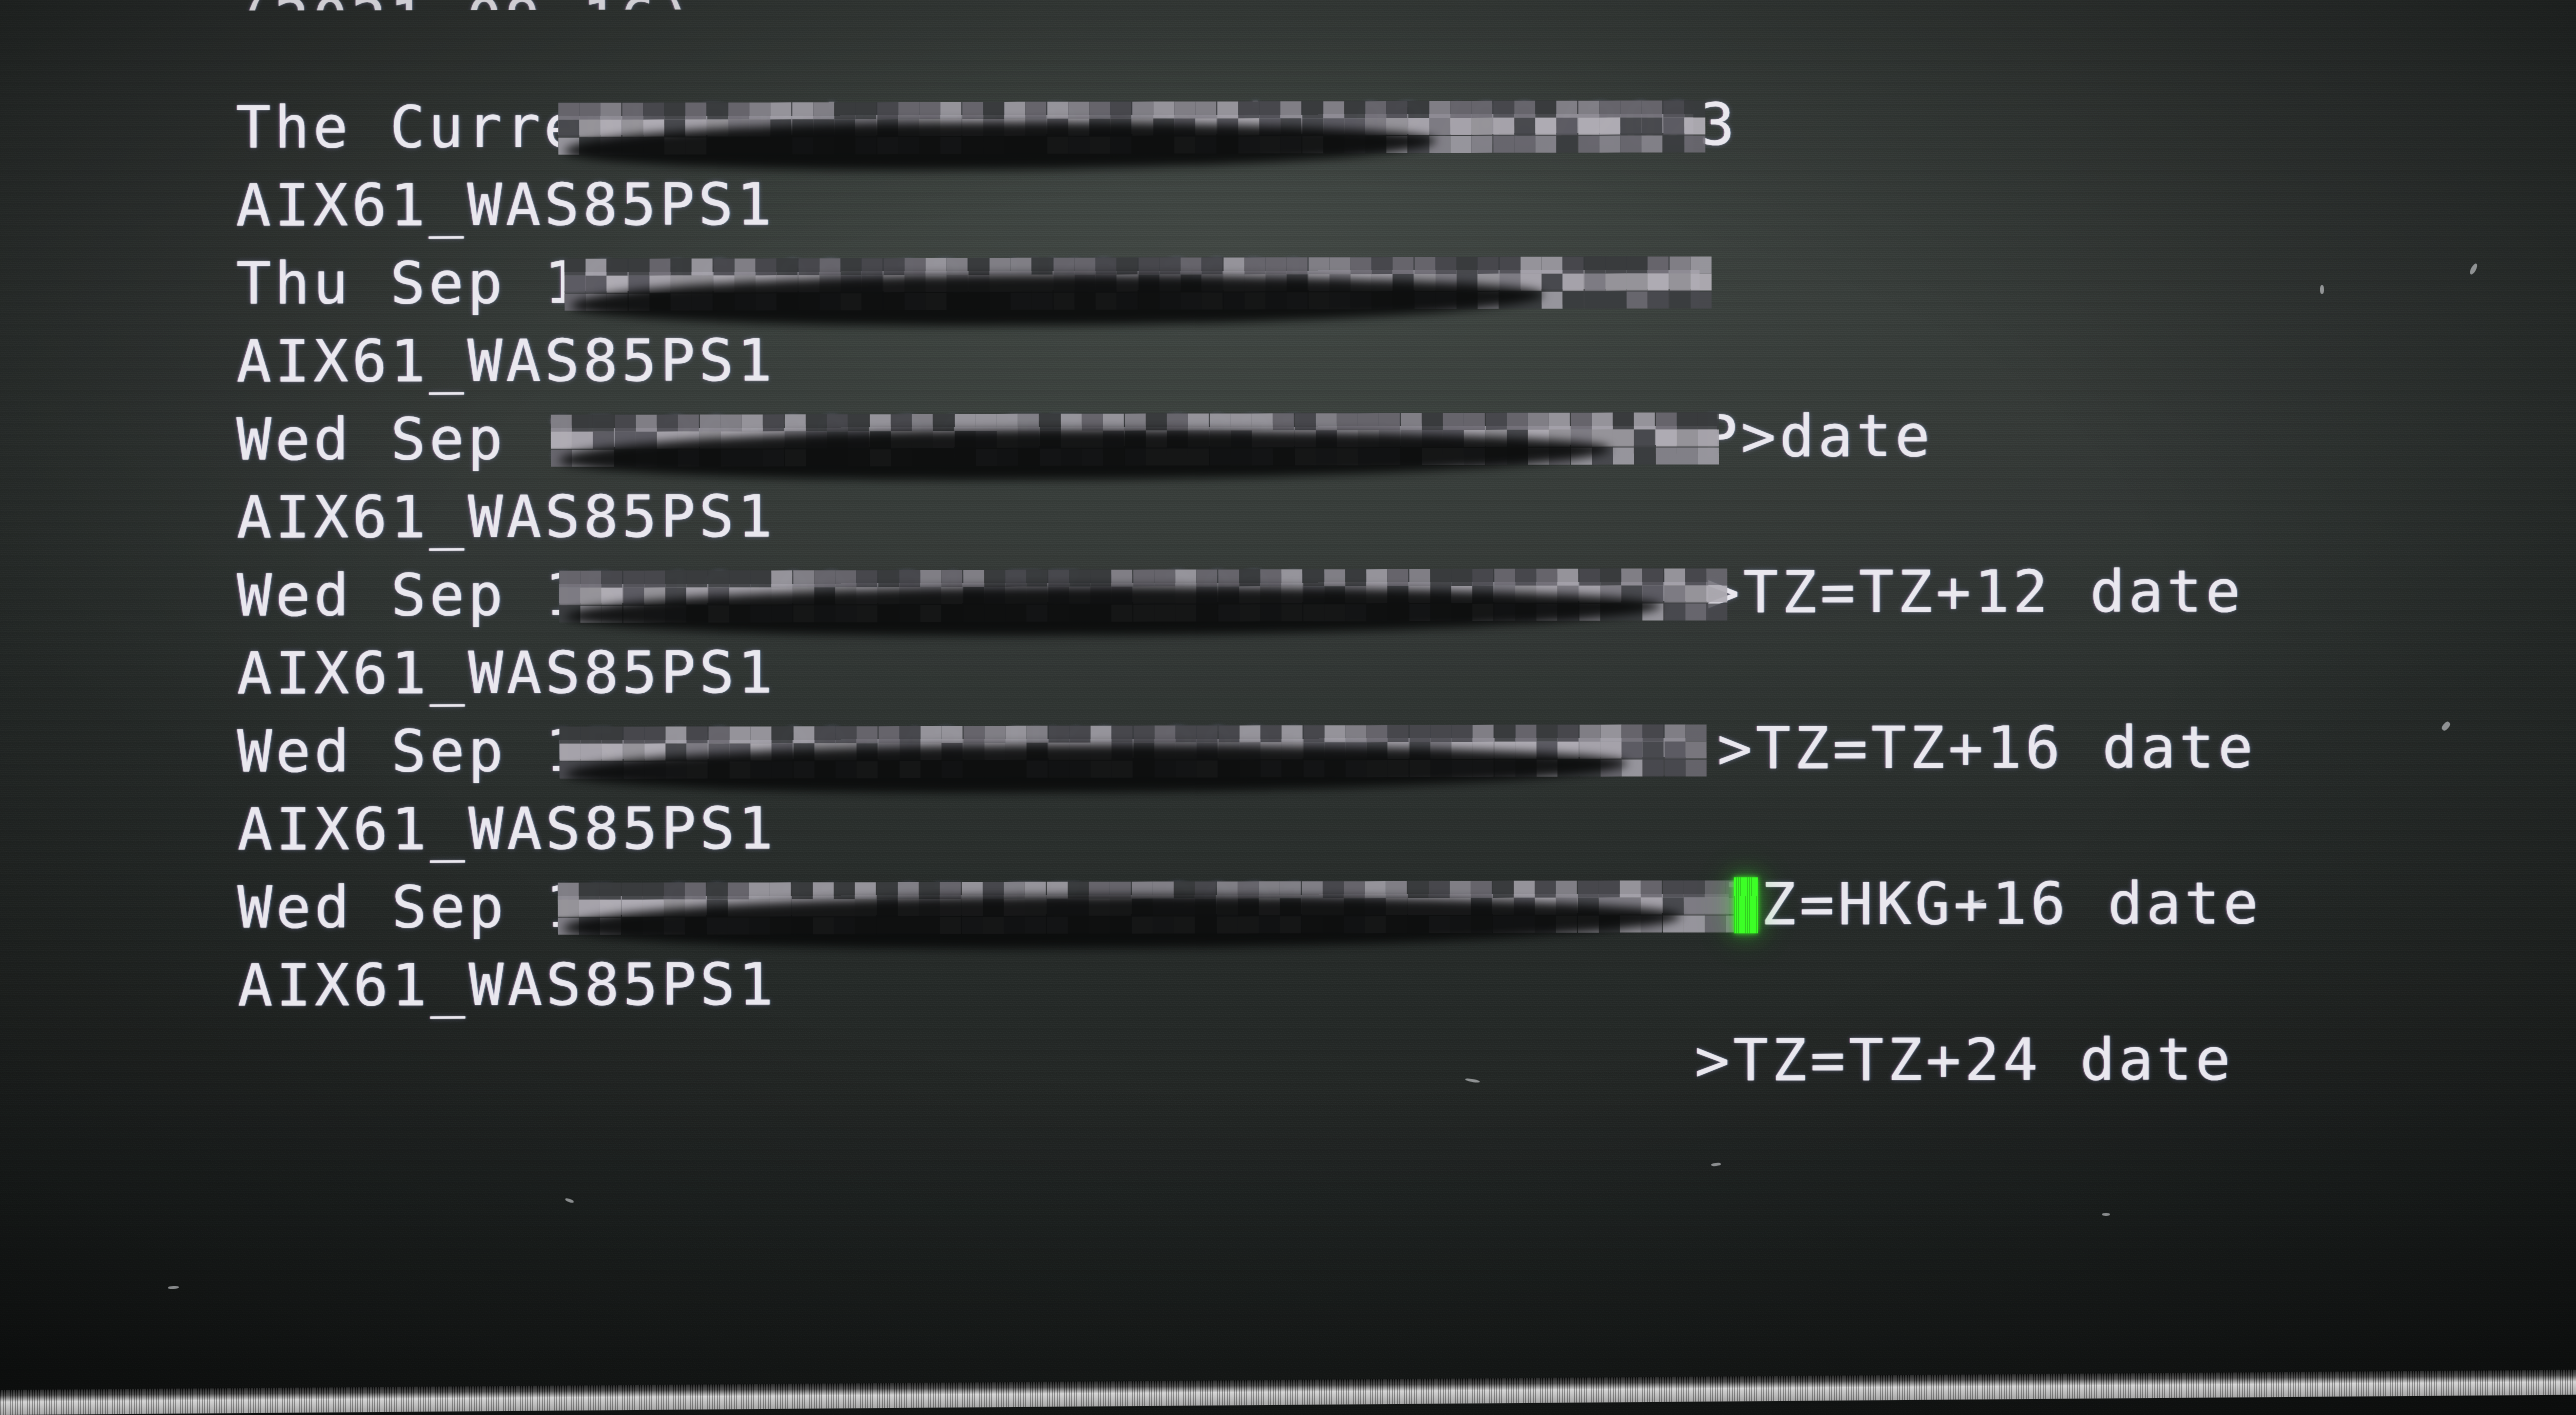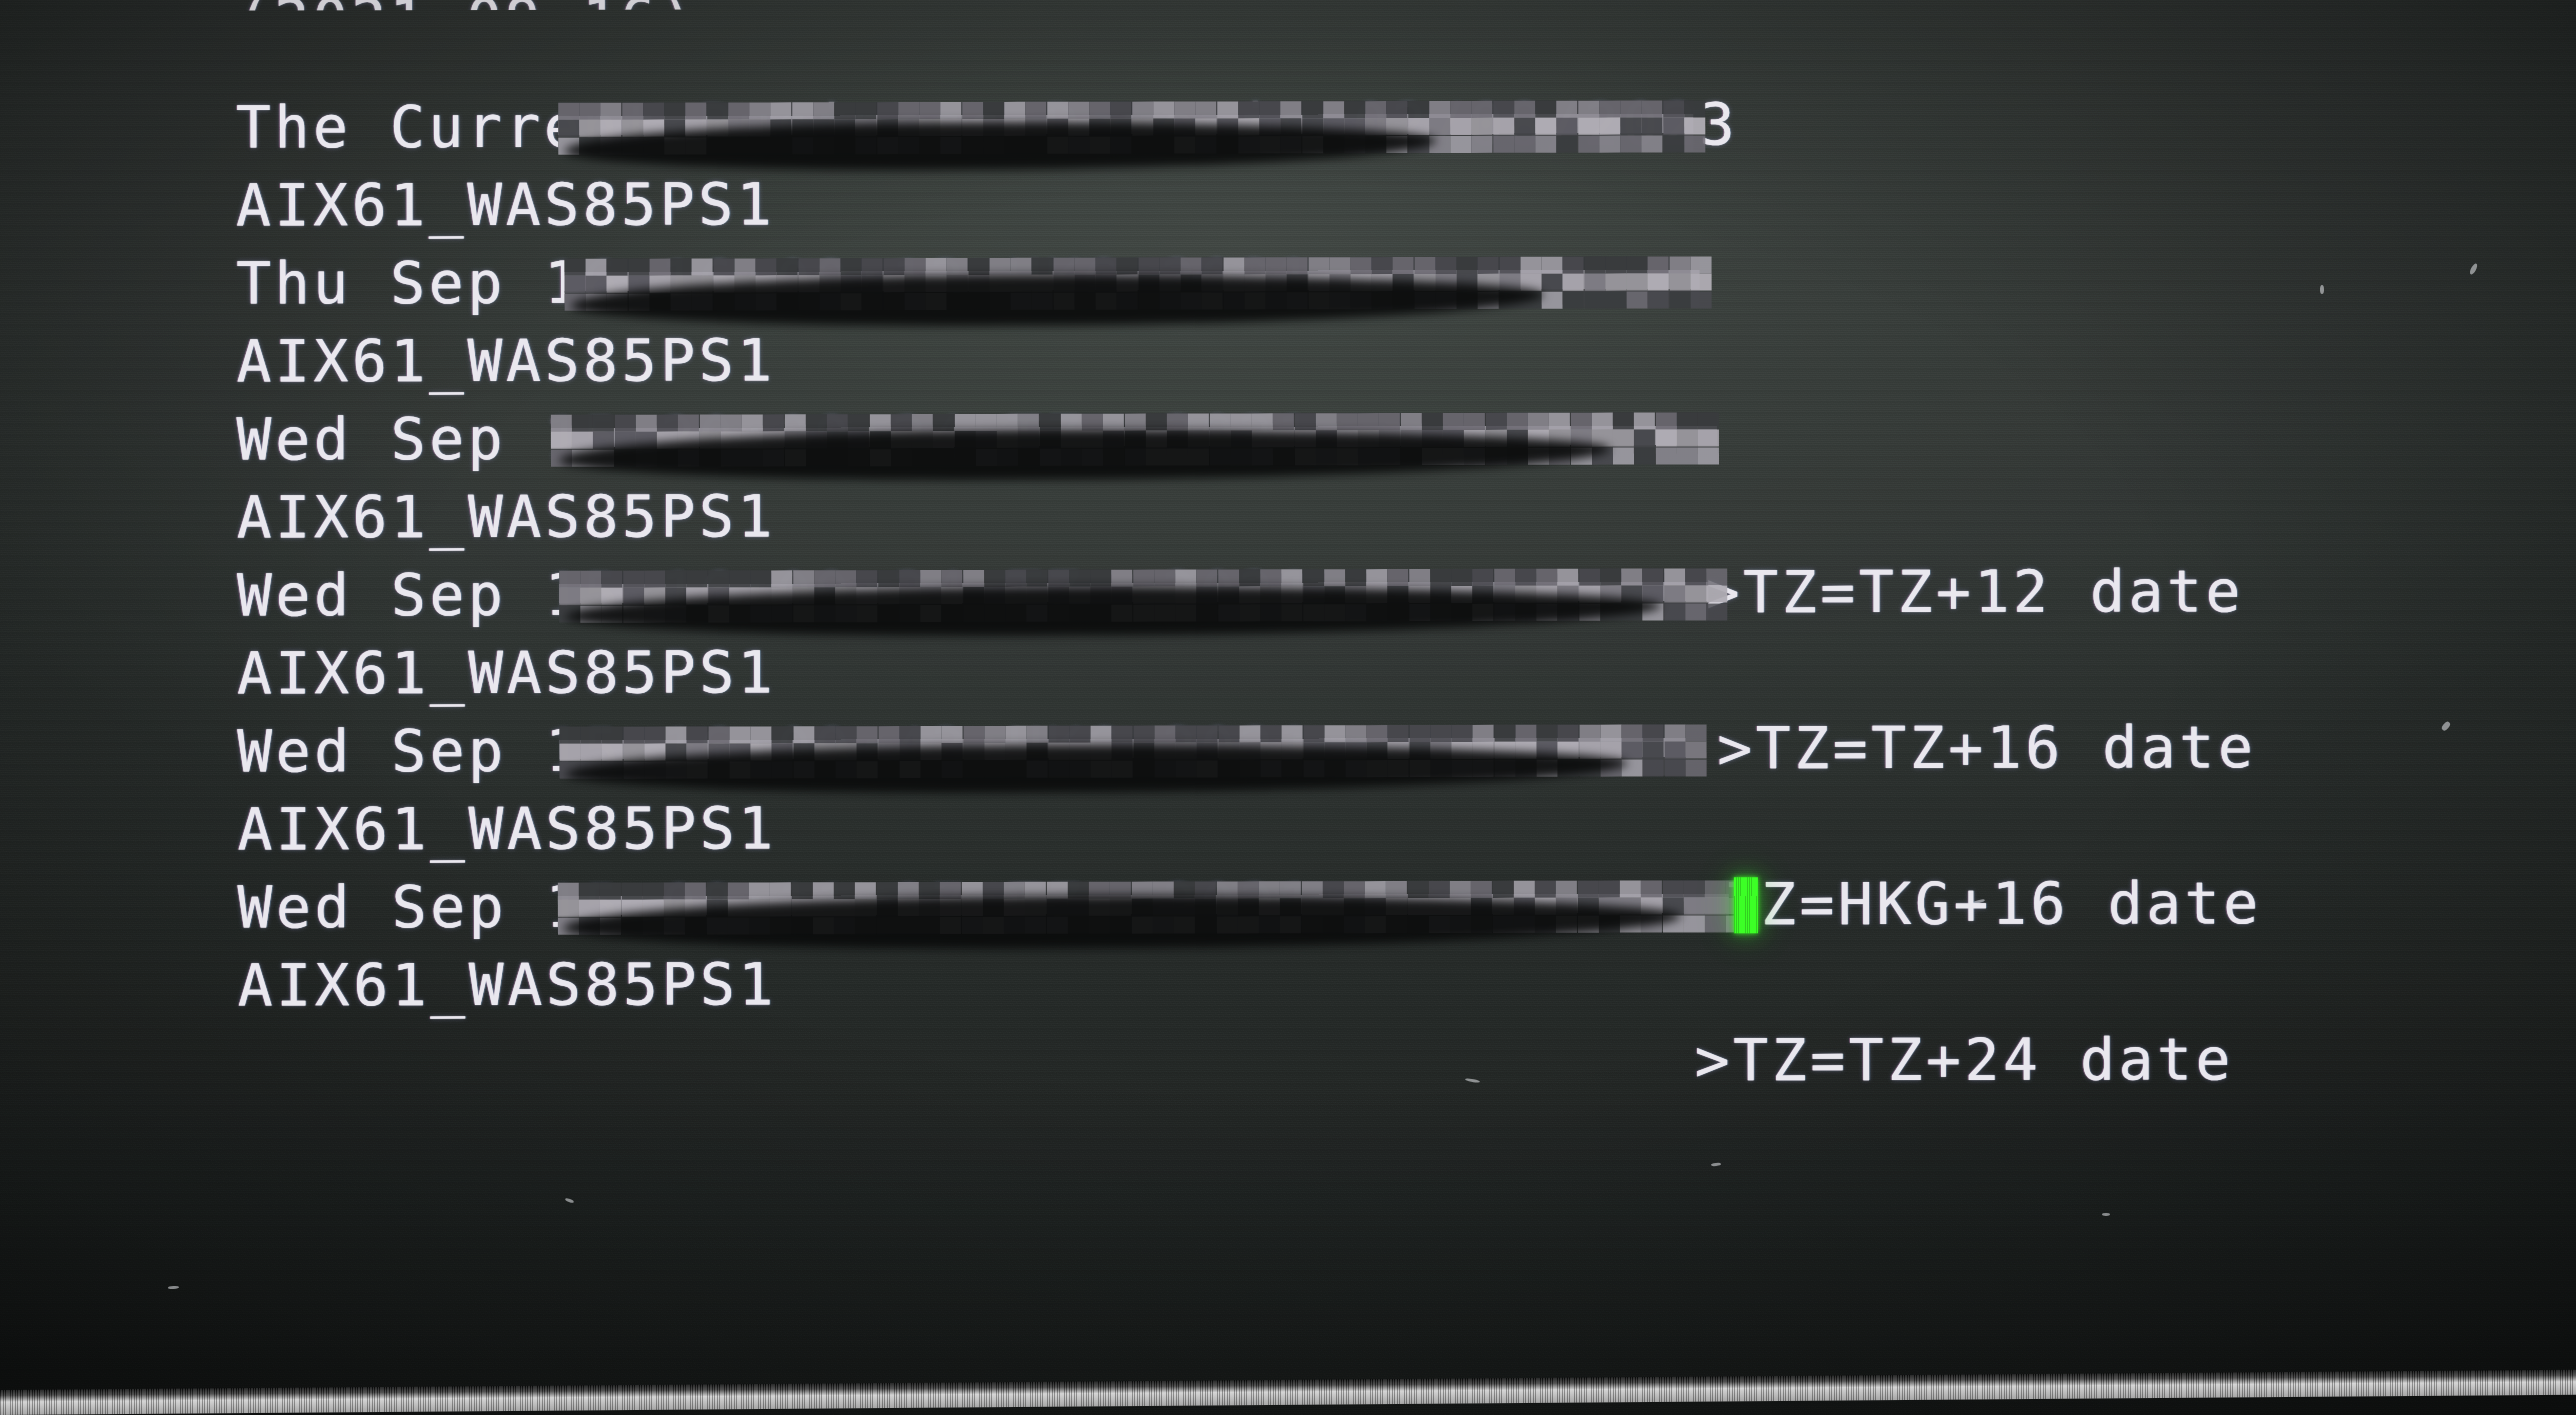--- a/index.html
+++ b/index.html
@@ -189,20 +189,21 @@
     </div>
 
     <div class="term-line">
       <span class="seg">The Current Business Date is 02/08/2023</span>
     </div>
 
     <div class="term-line">
       <span class="seg">AIX61_WAS85PS1</span>
       <span class="redaction" style="left:553px; width:1135px;"><span class="cell" style="left: 0px; top: 0px; height: 17.3px; background: rgb(110, 108, 116); opacity: 0.85;"></span><span class="cell" style="left: 0px; top: 17.3px; height: 17.3px; background: rgb(68, 70, 74); opacity: 0.95;"></span><span class="cell" style="left: 0px; top: 35px; height: 17.3px; background: rgb(166, 163, 171); opacity: 0.85;"></span><span class="cell" style="left: 21px; top: 0px; height: 17.3px; background: rgb(110, 108, 116); opacity: 0.85;"></span><span class="cell" style="left: 21px; top: 17.3px; height: 17.3px; background: rgb(150, 147, 153); opacity: 0.95;"></span><span class="cell" style="left: 21px; top: 35px; height: 17.3px; background: rgb(58, 60, 62); opacity: 0.85;"></span><span class="cell" style="left: 42px; top: 0px; height: 17.3px; background: rgb(141, 139, 147); opacity: 0.85;"></span><span class="cell" style="left: 42px; top: 17.3px; height: 17.3px; background: rgb(176, 173, 180); opacity: 0.95;"></span><span class="cell" style="left: 42px; top: 35px; height: 17.3px; background: rgb(74, 74, 80); opacity: 0.85;"></span><span class="cell" style="left: 64px; top: 0px; height: 17.3px; background: rgb(110, 108, 116); opacity: 0.85;"></span><span class="cell" style="left: 64px; top: 17.3px; height: 17.3px; background: rgb(150, 147, 153); opacity: 0.95;"></span><span class="cell" style="left: 64px; top: 35px; height: 17.3px; background: rgb(74, 74, 80); opacity: 0.85;"></span><span class="cell" style="left: 85px; top: 0px; height: 17.3px; background: rgb(74, 74, 80); opacity: 0.85;"></span><span class="cell" style="left: 85px; top: 17.3px; height: 17.3px; background: rgb(176, 173, 180); opacity: 0.95;"></span><span class="cell" style="left: 85px; top: 35px; height: 17.3px; background: rgb(74, 74, 80); opacity: 0.85;"></span><span class="cell" style="left: 106px; top: 0px; height: 17.3px; background: rgb(58, 60, 62); opacity: 0.85;"></span><span class="cell" style="left: 106px; top: 17.3px; height: 17.3px; background: rgb(68, 70, 74); opacity: 0.95;"></span><span class="cell" style="left: 106px; top: 35px; height: 17.3px; background: rgb(166, 163, 171); opacity: 0.85;"></span><span class="cell" style="left: 127px; top: 0px; height: 17.3px; background: rgb(110, 108, 116); opacity: 0.85;"></span><span class="cell" style="left: 127px; top: 17.3px; height: 17.3px; background: rgb(166, 163, 171); opacity: 0.95;"></span><span class="cell" style="left: 127px; top: 35px; height: 17.3px; background: rgb(166, 163, 171); opacity: 0.85;"></span><span class="cell" style="left: 149px; top: 0px; height: 17.3px; background: rgb(58, 60, 62); opacity: 0.85;"></span><span class="cell" style="left: 149px; top: 17.3px; height: 17.3px; background: rgb(150, 147, 153); opacity: 0.95;"></span><span class="cell" style="left: 149px; top: 35px; height: 17.3px; background: rgb(58, 60, 62); opacity: 0.85;"></span><span class="cell" style="left: 170px; top: 0px; height: 17.3px; background: rgb(110, 108, 116); opacity: 0.85;"></span><span class="cell" style="left: 170px; top: 17.3px; height: 17.3px; background: rgb(124, 122, 130); opacity: 0.95;"></span><span class="cell" style="left: 170px; top: 35px; height: 17.3px; background: rgb(58, 60, 62); opacity: 0.85;"></span><span class="cell" style="left: 191px; top: 0px; height: 17.3px; background: rgb(141, 139, 147); opacity: 0.85;"></span><span class="cell" style="left: 191px; top: 17.3px; height: 17.3px; background: rgb(124, 122, 130); opacity: 0.95;"></span><span class="cell" style="left: 191px; top: 35px; height: 17.3px; background: rgb(58, 60, 62); opacity: 0.85;"></span><span class="cell" style="left: 212px; top: 0px; height: 17.3px; background: rgb(166, 163, 171); opacity: 0.85;"></span><span class="cell" style="left: 212px; top: 17.3px; height: 17.3px; background: rgb(68, 70, 74); opacity: 0.95;"></span><span class="cell" style="left: 212px; top: 35px; height: 17.3px; background: rgb(58, 60, 62); opacity: 0.85;"></span><span class="cell" style="left: 234px; top: 0px; height: 17.3px; background: rgb(166, 163, 171); opacity: 0.85;"></span><span class="cell" style="left: 234px; top: 17.3px; height: 17.3px; background: rgb(68, 70, 74); opacity: 0.95;"></span><span class="cell" style="left: 234px; top: 35px; height: 17.3px; background: rgb(110, 108, 116); opacity: 0.85;"></span><span class="cell" style="left: 255px; top: 0px; height: 17.3px; background: rgb(141, 139, 147); opacity: 0.85;"></span><span class="cell" style="left: 255px; top: 17.3px; height: 17.3px; background: rgb(68, 70, 74); opacity: 0.95;"></span><span class="cell" style="left: 255px; top: 35px; height: 17.3px; background: rgb(74, 74, 80); opacity: 0.85;"></span><span class="cell" style="left: 276px; top: 0px; height: 17.3px; background: rgb(58, 60, 62); opacity: 0.85;"></span><span class="cell" style="left: 276px; top: 17.3px; height: 17.3px; background: rgb(68, 70, 74); opacity: 0.95;"></span><span class="cell" style="left: 276px; top: 35px; height: 17.3px; background: rgb(58, 60, 62); opacity: 0.85;"></span><span class="cell" style="left: 297px; top: 0px; height: 17.3px; background: rgb(58, 60, 62); opacity: 0.85;"></span><span class="cell" style="left: 297px; top: 17.3px; height: 17.3px; background: rgb(124, 122, 130); opacity: 0.95;"></span><span class="cell" style="left: 297px; top: 35px; height: 17.3px; background: rgb(110, 108, 116); opacity: 0.85;"></span><span class="cell" style="left: 319px; top: 0px; height: 17.3px; background: rgb(74, 74, 80); opacity: 0.85;"></span><span class="cell" style="left: 319px; top: 17.3px; height: 17.3px; background: rgb(68, 70, 74); opacity: 0.95;"></span><span class="cell" style="left: 319px; top: 35px; height: 17.3px; background: rgb(141, 139, 147); opacity: 0.85;"></span><span class="cell" style="left: 340px; top: 0px; height: 17.3px; background: rgb(110, 108, 116); opacity: 0.85;"></span><span class="cell" style="left: 340px; top: 17.3px; height: 17.3px; background: rgb(124, 122, 130); opacity: 0.95;"></span><span class="cell" style="left: 340px; top: 35px; height: 17.3px; background: rgb(110, 108, 116); opacity: 0.85;"></span><span class="cell" style="left: 361px; top: 0px; height: 17.3px; background: rgb(110, 108, 116); opacity: 0.85;"></span><span class="cell" style="left: 361px; top: 17.3px; height: 17.3px; background: rgb(150, 147, 153); opacity: 0.95;"></span><span class="cell" style="left: 361px; top: 35px; height: 17.3px; background: rgb(74, 74, 80); opacity: 0.85;"></span><span class="cell" style="left: 382px; top: 0px; height: 17.3px; background: rgb(166, 163, 171); opacity: 0.85;"></span><span class="cell" style="left: 382px; top: 17.3px; height: 17.3px; background: rgb(176, 173, 180); opacity: 0.95;"></span><span class="cell" style="left: 382px; top: 35px; height: 17.3px; background: rgb(141, 139, 147); opacity: 0.85;"></span><span class="cell" style="left: 404px; top: 0px; height: 17.3px; background: rgb(110, 108, 116); opacity: 0.85;"></span><span class="cell" style="left: 404px; top: 17.3px; height: 17.3px; background: rgb(176, 173, 180); opacity: 0.95;"></span><span class="cell" style="left: 404px; top: 35px; height: 17.3px; background: rgb(74, 74, 80); opacity: 0.85;"></span><span class="cell" style="left: 425px; top: 0px; height: 17.3px; background: rgb(58, 60, 62); opacity: 0.85;"></span><span class="cell" style="left: 425px; top: 17.3px; height: 17.3px; background: rgb(124, 122, 130); opacity: 0.95;"></span><span class="cell" style="left: 425px; top: 35px; height: 17.3px; background: rgb(74, 74, 80); opacity: 0.85;"></span><span class="cell" style="left: 446px; top: 0px; height: 17.3px; background: rgb(166, 163, 171); opacity: 0.85;"></span><span class="cell" style="left: 446px; top: 17.3px; height: 17.3px; background: rgb(176, 173, 180); opacity: 0.95;"></span><span class="cell" style="left: 446px; top: 35px; height: 17.3px; background: rgb(58, 60, 62); opacity: 0.85;"></span><span class="cell" style="left: 467px; top: 0px; height: 17.3px; background: rgb(110, 108, 116); opacity: 0.85;"></span><span class="cell" style="left: 467px; top: 17.3px; height: 17.3px; background: rgb(124, 122, 130); opacity: 0.95;"></span><span class="cell" style="left: 467px; top: 35px; height: 17.3px; background: rgb(58, 60, 62); opacity: 0.85;"></span><span class="cell" style="left: 489px; top: 0px; height: 17.3px; background: rgb(166, 163, 171); opacity: 0.85;"></span><span class="cell" style="left: 489px; top: 17.3px; height: 17.3px; background: rgb(90, 88, 96); opacity: 0.95;"></span><span class="cell" style="left: 489px; top: 35px; height: 17.3px; background: rgb(166, 163, 171); opacity: 0.85;"></span><span class="cell" style="left: 510px; top: 0px; height: 17.3px; background: rgb(141, 139, 147); opacity: 0.85;"></span><span class="cell" style="left: 510px; top: 17.3px; height: 17.3px; background: rgb(176, 173, 180); opacity: 0.95;"></span><span class="cell" style="left: 510px; top: 35px; height: 17.3px; background: rgb(141, 139, 147); opacity: 0.85;"></span><span class="cell" style="left: 531px; top: 0px; height: 17.3px; background: rgb(110, 108, 116); opacity: 0.85;"></span><span class="cell" style="left: 531px; top: 17.3px; height: 17.3px; background: rgb(68, 70, 74); opacity: 0.95;"></span><span class="cell" style="left: 531px; top: 35px; height: 17.3px; background: rgb(166, 163, 171); opacity: 0.85;"></span><span class="cell" style="left: 552px; top: 0px; height: 17.3px; background: rgb(74, 74, 80); opacity: 0.85;"></span><span class="cell" style="left: 552px; top: 17.3px; height: 17.3px; background: rgb(68, 70, 74); opacity: 0.95;"></span><span class="cell" style="left: 552px; top: 35px; height: 17.3px; background: rgb(110, 108, 116); opacity: 0.85;"></span><span class="cell" style="left: 574px; top: 0px; height: 17.3px; background: rgb(141, 139, 147); opacity: 0.85;"></span><span class="cell" style="left: 574px; top: 17.3px; height: 17.3px; background: rgb(150, 147, 153); opacity: 0.95;"></span><span class="cell" style="left: 574px; top: 35px; height: 17.3px; background: rgb(58, 60, 62); opacity: 0.85;"></span><span class="cell" style="left: 595px; top: 0px; height: 17.3px; background: rgb(166, 163, 171); opacity: 0.85;"></span><span class="cell" style="left: 595px; top: 17.3px; height: 17.3px; background: rgb(68, 70, 74); opacity: 0.95;"></span><span class="cell" style="left: 595px; top: 35px; height: 17.3px; background: rgb(58, 60, 62); opacity: 0.85;"></span><span class="cell" style="left: 616px; top: 0px; height: 17.3px; background: rgb(141, 139, 147); opacity: 0.85;"></span><span class="cell" style="left: 616px; top: 17.3px; height: 17.3px; background: rgb(90, 88, 96); opacity: 0.95;"></span><span class="cell" style="left: 616px; top: 35px; height: 17.3px; background: rgb(166, 163, 171); opacity: 0.85;"></span><span class="cell" style="left: 637px; top: 0px; height: 17.3px; background: rgb(141, 139, 147); opacity: 0.85;"></span><span class="cell" style="left: 637px; top: 17.3px; height: 17.3px; background: rgb(176, 173, 180); opacity: 0.95;"></span><span class="cell" style="left: 637px; top: 35px; height: 17.3px; background: rgb(110, 108, 116); opacity: 0.85;"></span><span class="cell" style="left: 659px; top: 0px; height: 17.3px; background: rgb(166, 163, 171); opacity: 0.85;"></span><span class="cell" style="left: 659px; top: 17.3px; height: 17.3px; background: rgb(90, 88, 96); opacity: 0.95;"></span><span class="cell" style="left: 659px; top: 35px; height: 17.3px; background: rgb(58, 60, 62); opacity: 0.85;"></span><span class="cell" style="left: 680px; top: 0px; height: 17.3px; background: rgb(74, 74, 80); opacity: 0.85;"></span><span class="cell" style="left: 680px; top: 17.3px; height: 17.3px; background: rgb(176, 173, 180); opacity: 0.95;"></span><span class="cell" style="left: 680px; top: 35px; height: 17.3px; background: rgb(141, 139, 147); opacity: 0.85;"></span><span class="cell" style="left: 701px; top: 0px; height: 17.3px; background: rgb(74, 74, 80); opacity: 0.85;"></span><span class="cell" style="left: 701px; top: 17.3px; height: 17.3px; background: rgb(90, 88, 96); opacity: 0.95;"></span><span class="cell" style="left: 701px; top: 35px; height: 17.3px; background: rgb(166, 163, 171); opacity: 0.85;"></span><span class="cell" style="left: 722px; top: 0px; height: 17.3px; background: rgb(141, 139, 147); opacity: 0.85;"></span><span class="cell" style="left: 722px; top: 17.3px; height: 17.3px; background: rgb(68, 70, 74); opacity: 0.95;"></span><span class="cell" style="left: 722px; top: 35px; height: 17.3px; background: rgb(141, 139, 147); opacity: 0.85;"></span><span class="cell" style="left: 744px; top: 0px; height: 17.3px; background: rgb(58, 60, 62); opacity: 0.85;"></span><span class="cell" style="left: 744px; top: 17.3px; height: 17.3px; background: rgb(68, 70, 74); opacity: 0.95;"></span><span class="cell" style="left: 744px; top: 35px; height: 17.3px; background: rgb(166, 163, 171); opacity: 0.85;"></span><span class="cell" style="left: 765px; top: 0px; height: 17.3px; background: rgb(141, 139, 147); opacity: 0.85;"></span><span class="cell" style="left: 765px; top: 17.3px; height: 17.3px; background: rgb(90, 88, 96); opacity: 0.95;"></span><span class="cell" style="left: 765px; top: 35px; height: 17.3px; background: rgb(58, 60, 62); opacity: 0.85;"></span><span class="cell" style="left: 786px; top: 0px; height: 17.3px; background: rgb(58, 60, 62); opacity: 0.85;"></span><span class="cell" style="left: 786px; top: 17.3px; height: 17.3px; background: rgb(90, 88, 96); opacity: 0.95;"></span><span class="cell" style="left: 786px; top: 35px; height: 17.3px; background: rgb(74, 74, 80); opacity: 0.85;"></span><span class="cell" style="left: 807px; top: 0px; height: 17.3px; background: rgb(110, 108, 116); opacity: 0.85;"></span><span class="cell" style="left: 807px; top: 17.3px; height: 17.3px; background: rgb(124, 122, 130); opacity: 0.95;"></span><span class="cell" style="left: 807px; top: 35px; height: 17.3px; background: rgb(58, 60, 62); opacity: 0.85;"></span><span class="cell" style="left: 828px; top: 0px; height: 17.3px; background: rgb(74, 74, 80); opacity: 0.85;"></span><span class="cell" style="left: 828px; top: 17.3px; height: 17.3px; background: rgb(150, 147, 153); opacity: 0.95;"></span><span class="cell" style="left: 828px; top: 35px; height: 17.3px; background: rgb(166, 163, 171); opacity: 0.85;"></span><span class="cell" style="left: 850px; top: 0px; height: 17.3px; background: rgb(58, 60, 62); opacity: 0.85;"></span><span class="cell" style="left: 850px; top: 17.3px; height: 17.3px; background: rgb(166, 163, 171); opacity: 0.95;"></span><span class="cell" style="left: 850px; top: 35px; height: 17.3px; background: rgb(74, 74, 80); opacity: 0.85;"></span><span class="cell" style="left: 871px; top: 0px; height: 17.3px; background: rgb(141, 139, 147); opacity: 0.85;"></span><span class="cell" style="left: 871px; top: 17.3px; height: 17.3px; background: rgb(124, 122, 130); opacity: 0.95;"></span><span class="cell" style="left: 871px; top: 35px; height: 17.3px; background: rgb(141, 139, 147); opacity: 0.85;"></span><span class="cell" style="left: 892px; top: 0px; height: 17.3px; background: rgb(110, 108, 116); opacity: 0.85;"></span><span class="cell" style="left: 892px; top: 17.3px; height: 17.3px; background: rgb(166, 163, 171); opacity: 0.95;"></span><span class="cell" style="left: 892px; top: 35px; height: 17.3px; background: rgb(166, 163, 171); opacity: 0.85;"></span><span class="cell" style="left: 913px; top: 0px; height: 17.3px; background: rgb(110, 108, 116); opacity: 0.85;"></span><span class="cell" style="left: 913px; top: 17.3px; height: 17.3px; background: rgb(150, 147, 153); opacity: 0.95;"></span><span class="cell" style="left: 913px; top: 35px; height: 17.3px; background: rgb(141, 139, 147); opacity: 0.85;"></span><span class="cell" style="left: 935px; top: 0px; height: 17.3px; background: rgb(74, 74, 80); opacity: 0.85;"></span><span class="cell" style="left: 935px; top: 17.3px; height: 17.3px; background: rgb(166, 163, 171); opacity: 0.95;"></span><span class="cell" style="left: 935px; top: 35px; height: 17.3px; background: rgb(110, 108, 116); opacity: 0.85;"></span><span class="cell" style="left: 956px; top: 0px; height: 17.3px; background: rgb(110, 108, 116); opacity: 0.85;"></span><span class="cell" style="left: 956px; top: 17.3px; height: 17.3px; background: rgb(68, 70, 74); opacity: 0.95;"></span><span class="cell" style="left: 956px; top: 35px; height: 17.3px; background: rgb(110, 108, 116); opacity: 0.85;"></span><span class="cell" style="left: 977px; top: 0px; height: 17.3px; background: rgb(58, 60, 62); opacity: 0.85;"></span><span class="cell" style="left: 977px; top: 17.3px; height: 17.3px; background: rgb(176, 173, 180); opacity: 0.95;"></span><span class="cell" style="left: 977px; top: 35px; height: 17.3px; background: rgb(141, 139, 147); opacity: 0.85;"></span><span class="cell" style="left: 998px; top: 0px; height: 17.3px; background: rgb(141, 139, 147); opacity: 0.85;"></span><span class="cell" style="left: 998px; top: 17.3px; height: 17.3px; background: rgb(90, 88, 96); opacity: 0.95;"></span><span class="cell" style="left: 998px; top: 35px; height: 17.3px; background: rgb(58, 60, 62); opacity: 0.85;"></span><span class="cell" style="left: 1020px; top: 0px; height: 17.3px; background: rgb(141, 139, 147); opacity: 0.85;"></span><span class="cell" style="left: 1020px; top: 17.3px; height: 17.3px; background: rgb(176, 173, 180); opacity: 0.95;"></span><span class="cell" style="left: 1020px; top: 35px; height: 17.3px; background: rgb(110, 108, 116); opacity: 0.85;"></span><span class="cell" style="left: 1041px; top: 0px; height: 17.3px; background: rgb(110, 108, 116); opacity: 0.85;"></span><span class="cell" style="left: 1041px; top: 17.3px; height: 17.3px; background: rgb(176, 173, 180); opacity: 0.95;"></span><span class="cell" style="left: 1041px; top: 35px; height: 17.3px; background: rgb(141, 139, 147); opacity: 0.85;"></span><span class="cell" style="left: 1062px; top: 0px; height: 17.3px; background: rgb(110, 108, 116); opacity: 0.85;"></span><span class="cell" style="left: 1062px; top: 17.3px; height: 17.3px; background: rgb(68, 70, 74); opacity: 0.95;"></span><span class="cell" style="left: 1062px; top: 35px; height: 17.3px; background: rgb(110, 108, 116); opacity: 0.85;"></span><span class="cell" style="left: 1083px; top: 0px; height: 17.3px; background: rgb(110, 108, 116); opacity: 0.85;"></span><span class="cell" style="left: 1083px; top: 17.3px; height: 17.3px; background: rgb(68, 70, 74); opacity: 0.95;"></span><span class="cell" style="left: 1083px; top: 35px; height: 17.3px; background: rgb(141, 139, 147); opacity: 0.85;"></span><span class="cell" style="left: 1105px; top: 0px; height: 17.3px; background: rgb(74, 74, 80); opacity: 0.85;"></span><span class="cell" style="left: 1105px; top: 17.3px; height: 17.3px; background: rgb(90, 88, 96); opacity: 0.95;"></span><span class="cell" style="left: 1105px; top: 35px; height: 17.3px; background: rgb(58, 60, 62); opacity: 0.85;"></span><span class="cell" style="left: 1126px; top: 0px; height: 17.3px; background: rgb(58, 60, 62); opacity: 0.85;"></span><span class="cell" style="left: 1126px; top: 17.3px; height: 17.3px; background: rgb(176, 173, 180); opacity: 0.95;"></span><span class="cell" style="left: 1126px; top: 35px; height: 17.3px; background: rgb(110, 108, 116); opacity: 0.85;"></span></span>
       <span class="smudge" style="left:559px; top:35px; width:872px; height:48px;"></span>
+      <span class="seg" style="position:absolute; left:1697px;">P&gt;date</span>
     </div>
 
     <div class="term-line">
       <span class="seg">Thu Sep 16 16:09:13 HKG 2021</span>
     </div>
 
     <div class="term-line">
       <span class="seg">AIX61_WAS85PS1</span>
       <span class="redaction" style="left:559px; width:1135px;"><span class="cell" style="left: 0px; top: 0px; height: 17.3px; background: rgb(58, 60, 62); opacity: 0.85;"></span><span class="cell" style="left: 0px; top: 17.3px; height: 17.3px; background: rgb(90, 88, 96); opacity: 0.95;"></span><span class="cell" style="left: 0px; top: 35px; height: 17.3px; background: rgb(110, 108, 116); opacity: 0.85;"></span><span class="cell" style="left: 21px; top: 0px; height: 17.3px; background: rgb(166, 163, 171); opacity: 0.85;"></span><span class="cell" style="left: 21px; top: 17.3px; height: 17.3px; background: rgb(90, 88, 96); opacity: 0.95;"></span><span class="cell" style="left: 21px; top: 35px; height: 17.3px; background: rgb(141, 139, 147); opacity: 0.85;"></span><span class="cell" style="left: 42px; top: 0px; height: 17.3px; background: rgb(58, 60, 62); opacity: 0.85;"></span><span class="cell" style="left: 42px; top: 17.3px; height: 17.3px; background: rgb(176, 173, 180); opacity: 0.95;"></span><span class="cell" style="left: 42px; top: 35px; height: 17.3px; background: rgb(141, 139, 147); opacity: 0.85;"></span><span class="cell" style="left: 64px; top: 0px; height: 17.3px; background: rgb(58, 60, 62); opacity: 0.85;"></span><span class="cell" style="left: 64px; top: 17.3px; height: 17.3px; background: rgb(90, 88, 96); opacity: 0.95;"></span><span class="cell" style="left: 64px; top: 35px; height: 17.3px; background: rgb(141, 139, 147); opacity: 0.85;"></span><span class="cell" style="left: 85px; top: 0px; height: 17.3px; background: rgb(110, 108, 116); opacity: 0.85;"></span><span class="cell" style="left: 85px; top: 17.3px; height: 17.3px; background: rgb(166, 163, 171); opacity: 0.95;"></span><span class="cell" style="left: 85px; top: 35px; height: 17.3px; background: rgb(58, 60, 62); opacity: 0.85;"></span><span class="cell" style="left: 106px; top: 0px; height: 17.3px; background: rgb(58, 60, 62); opacity: 0.85;"></span><span class="cell" style="left: 106px; top: 17.3px; height: 17.3px; background: rgb(150, 147, 153); opacity: 0.95;"></span><span class="cell" style="left: 106px; top: 35px; height: 17.3px; background: rgb(141, 139, 147); opacity: 0.85;"></span><span class="cell" style="left: 127px; top: 0px; height: 17.3px; background: rgb(166, 163, 171); opacity: 0.85;"></span><span class="cell" style="left: 127px; top: 17.3px; height: 17.3px; background: rgb(150, 147, 153); opacity: 0.95;"></span><span class="cell" style="left: 127px; top: 35px; height: 17.3px; background: rgb(141, 139, 147); opacity: 0.85;"></span><span class="cell" style="left: 149px; top: 0px; height: 17.3px; background: rgb(74, 74, 80); opacity: 0.85;"></span><span class="cell" style="left: 149px; top: 17.3px; height: 17.3px; background: rgb(176, 173, 180); opacity: 0.95;"></span><span class="cell" style="left: 149px; top: 35px; height: 17.3px; background: rgb(74, 74, 80); opacity: 0.85;"></span><span class="cell" style="left: 170px; top: 0px; height: 17.3px; background: rgb(141, 139, 147); opacity: 0.85;"></span><span class="cell" style="left: 170px; top: 17.3px; height: 17.3px; background: rgb(150, 147, 153); opacity: 0.95;"></span><span class="cell" style="left: 170px; top: 35px; height: 17.3px; background: rgb(110, 108, 116); opacity: 0.85;"></span><span class="cell" style="left: 191px; top: 0px; height: 17.3px; background: rgb(74, 74, 80); opacity: 0.85;"></span><span class="cell" style="left: 191px; top: 17.3px; height: 17.3px; background: rgb(176, 173, 180); opacity: 0.95;"></span><span class="cell" style="left: 191px; top: 35px; height: 17.3px; background: rgb(141, 139, 147); opacity: 0.85;"></span><span class="cell" style="left: 212px; top: 0px; height: 17.3px; background: rgb(58, 60, 62); opacity: 0.85;"></span><span class="cell" style="left: 212px; top: 17.3px; height: 17.3px; background: rgb(166, 163, 171); opacity: 0.95;"></span><span class="cell" style="left: 212px; top: 35px; height: 17.3px; background: rgb(58, 60, 62); opacity: 0.85;"></span><span class="cell" style="left: 234px; top: 0px; height: 17.3px; background: rgb(74, 74, 80); opacity: 0.85;"></span><span class="cell" style="left: 234px; top: 17.3px; height: 17.3px; background: rgb(176, 173, 180); opacity: 0.95;"></span><span class="cell" style="left: 234px; top: 35px; height: 17.3px; background: rgb(74, 74, 80); opacity: 0.85;"></span><span class="cell" style="left: 255px; top: 0px; height: 17.3px; background: rgb(110, 108, 116); opacity: 0.85;"></span><span class="cell" style="left: 255px; top: 17.3px; height: 17.3px; background: rgb(124, 122, 130); opacity: 0.95;"></span><span class="cell" style="left: 255px; top: 35px; height: 17.3px; background: rgb(110, 108, 116); opacity: 0.85;"></span><span class="cell" style="left: 276px; top: 0px; height: 17.3px; background: rgb(58, 60, 62); opacity: 0.85;"></span><span class="cell" style="left: 276px; top: 17.3px; height: 17.3px; background: rgb(90, 88, 96); opacity: 0.95;"></span><span class="cell" style="left: 276px; top: 35px; height: 17.3px; background: rgb(166, 163, 171); opacity: 0.85;"></span><span class="cell" style="left: 297px; top: 0px; height: 17.3px; background: rgb(74, 74, 80); opacity: 0.85;"></span><span class="cell" style="left: 297px; top: 17.3px; height: 17.3px; background: rgb(90, 88, 96); opacity: 0.95;"></span><span class="cell" style="left: 297px; top: 35px; height: 17.3px; background: rgb(74, 74, 80); opacity: 0.85;"></span><span class="cell" style="left: 319px; top: 0px; height: 17.3px; background: rgb(74, 74, 80); opacity: 0.85;"></span><span class="cell" style="left: 319px; top: 17.3px; height: 17.3px; background: rgb(176, 173, 180); opacity: 0.95;"></span><span class="cell" style="left: 319px; top: 35px; height: 17.3px; background: rgb(74, 74, 80); opacity: 0.85;"></span><span class="cell" style="left: 340px; top: 0px; height: 17.3px; background: rgb(110, 108, 116); opacity: 0.85;"></span><span class="cell" style="left: 340px; top: 17.3px; height: 17.3px; background: rgb(124, 122, 130); opacity: 0.95;"></span><span class="cell" style="left: 340px; top: 35px; height: 17.3px; background: rgb(141, 139, 147); opacity: 0.85;"></span><span class="cell" style="left: 361px; top: 0px; height: 17.3px; background: rgb(166, 163, 171); opacity: 0.85;"></span><span class="cell" style="left: 361px; top: 17.3px; height: 17.3px; background: rgb(176, 173, 180); opacity: 0.95;"></span><span class="cell" style="left: 361px; top: 35px; height: 17.3px; background: rgb(166, 163, 171); opacity: 0.85;"></span><span class="cell" style="left: 382px; top: 0px; height: 17.3px; background: rgb(141, 139, 147); opacity: 0.85;"></span><span class="cell" style="left: 382px; top: 17.3px; height: 17.3px; background: rgb(124, 122, 130); opacity: 0.95;"></span><span class="cell" style="left: 382px; top: 35px; height: 17.3px; background: rgb(58, 60, 62); opacity: 0.85;"></span><span class="cell" style="left: 404px; top: 0px; height: 17.3px; background: rgb(58, 60, 62); opacity: 0.85;"></span><span class="cell" style="left: 404px; top: 17.3px; height: 17.3px; background: rgb(124, 122, 130); opacity: 0.95;"></span><span class="cell" style="left: 404px; top: 35px; height: 17.3px; background: rgb(58, 60, 62); opacity: 0.85;"></span><span class="cell" style="left: 425px; top: 0px; height: 17.3px; background: rgb(141, 139, 147); opacity: 0.85;"></span><span class="cell" style="left: 425px; top: 17.3px; height: 17.3px; background: rgb(150, 147, 153); opacity: 0.95;"></span><span class="cell" style="left: 425px; top: 35px; height: 17.3px; background: rgb(74, 74, 80); opacity: 0.85;"></span><span class="cell" style="left: 446px; top: 0px; height: 17.3px; background: rgb(141, 139, 147); opacity: 0.85;"></span><span class="cell" style="left: 446px; top: 17.3px; height: 17.3px; background: rgb(150, 147, 153); opacity: 0.95;"></span><span class="cell" style="left: 446px; top: 35px; height: 17.3px; background: rgb(141, 139, 147); opacity: 0.85;"></span><span class="cell" style="left: 467px; top: 0px; height: 17.3px; background: rgb(58, 60, 62); opacity: 0.85;"></span><span class="cell" style="left: 467px; top: 17.3px; height: 17.3px; background: rgb(150, 147, 153); opacity: 0.95;"></span><span class="cell" style="left: 467px; top: 35px; height: 17.3px; background: rgb(141, 139, 147); opacity: 0.85;"></span><span class="cell" style="left: 489px; top: 0px; height: 17.3px; background: rgb(110, 108, 116); opacity: 0.85;"></span><span class="cell" style="left: 489px; top: 17.3px; height: 17.3px; background: rgb(124, 122, 130); opacity: 0.95;"></span><span class="cell" style="left: 489px; top: 35px; height: 17.3px; background: rgb(166, 163, 171); opacity: 0.85;"></span><span class="cell" style="left: 510px; top: 0px; height: 17.3px; background: rgb(110, 108, 116); opacity: 0.85;"></span><span class="cell" style="left: 510px; top: 17.3px; height: 17.3px; background: rgb(90, 88, 96); opacity: 0.95;"></span><span class="cell" style="left: 510px; top: 35px; height: 17.3px; background: rgb(74, 74, 80); opacity: 0.85;"></span><span class="cell" style="left: 531px; top: 0px; height: 17.3px; background: rgb(74, 74, 80); opacity: 0.85;"></span><span class="cell" style="left: 531px; top: 17.3px; height: 17.3px; background: rgb(90, 88, 96); opacity: 0.95;"></span><span class="cell" style="left: 531px; top: 35px; height: 17.3px; background: rgb(166, 163, 171); opacity: 0.85;"></span><span class="cell" style="left: 552px; top: 0px; height: 17.3px; background: rgb(58, 60, 62); opacity: 0.85;"></span><span class="cell" style="left: 552px; top: 17.3px; height: 17.3px; background: rgb(166, 163, 171); opacity: 0.95;"></span><span class="cell" style="left: 552px; top: 35px; height: 17.3px; background: rgb(110, 108, 116); opacity: 0.85;"></span><span class="cell" style="left: 574px; top: 0px; height: 17.3px; background: rgb(74, 74, 80); opacity: 0.85;"></span><span class="cell" style="left: 574px; top: 17.3px; height: 17.3px; background: rgb(68, 70, 74); opacity: 0.95;"></span><span class="cell" style="left: 574px; top: 35px; height: 17.3px; background: rgb(74, 74, 80); opacity: 0.85;"></span><span class="cell" style="left: 595px; top: 0px; height: 17.3px; background: rgb(74, 74, 80); opacity: 0.85;"></span><span class="cell" style="left: 595px; top: 17.3px; height: 17.3px; background: rgb(124, 122, 130); opacity: 0.95;"></span><span class="cell" style="left: 595px; top: 35px; height: 17.3px; background: rgb(110, 108, 116); opacity: 0.85;"></span><span class="cell" style="left: 616px; top: 0px; height: 17.3px; background: rgb(110, 108, 116); opacity: 0.85;"></span><span class="cell" style="left: 616px; top: 17.3px; height: 17.3px; background: rgb(68, 70, 74); opacity: 0.95;"></span><span class="cell" style="left: 616px; top: 35px; height: 17.3px; background: rgb(141, 139, 147); opacity: 0.85;"></span><span class="cell" style="left: 637px; top: 0px; height: 17.3px; background: rgb(74, 74, 80); opacity: 0.85;"></span><span class="cell" style="left: 637px; top: 17.3px; height: 17.3px; background: rgb(124, 122, 130); opacity: 0.95;"></span><span class="cell" style="left: 637px; top: 35px; height: 17.3px; background: rgb(166, 163, 171); opacity: 0.85;"></span><span class="cell" style="left: 659px; top: 0px; height: 17.3px; background: rgb(166, 163, 171); opacity: 0.85;"></span><span class="cell" style="left: 659px; top: 17.3px; height: 17.3px; background: rgb(166, 163, 171); opacity: 0.95;"></span><span class="cell" style="left: 659px; top: 35px; height: 17.3px; background: rgb(110, 108, 116); opacity: 0.85;"></span><span class="cell" style="left: 680px; top: 0px; height: 17.3px; background: rgb(110, 108, 116); opacity: 0.85;"></span><span class="cell" style="left: 680px; top: 17.3px; height: 17.3px; background: rgb(166, 163, 171); opacity: 0.95;"></span><span class="cell" style="left: 680px; top: 35px; height: 17.3px; background: rgb(166, 163, 171); opacity: 0.85;"></span><span class="cell" style="left: 701px; top: 0px; height: 17.3px; background: rgb(110, 108, 116); opacity: 0.85;"></span><span class="cell" style="left: 701px; top: 17.3px; height: 17.3px; background: rgb(124, 122, 130); opacity: 0.95;"></span><span class="cell" style="left: 701px; top: 35px; height: 17.3px; background: rgb(110, 108, 116); opacity: 0.85;"></span><span class="cell" style="left: 722px; top: 0px; height: 17.3px; background: rgb(110, 108, 116); opacity: 0.85;"></span><span class="cell" style="left: 722px; top: 17.3px; height: 17.3px; background: rgb(68, 70, 74); opacity: 0.95;"></span><span class="cell" style="left: 722px; top: 35px; height: 17.3px; background: rgb(141, 139, 147); opacity: 0.85;"></span><span class="cell" style="left: 744px; top: 0px; height: 17.3px; background: rgb(141, 139, 147); opacity: 0.85;"></span><span class="cell" style="left: 744px; top: 17.3px; height: 17.3px; background: rgb(176, 173, 180); opacity: 0.95;"></span><span class="cell" style="left: 744px; top: 35px; height: 17.3px; background: rgb(166, 163, 171); opacity: 0.85;"></span><span class="cell" style="left: 765px; top: 0px; height: 17.3px; background: rgb(141, 139, 147); opacity: 0.85;"></span><span class="cell" style="left: 765px; top: 17.3px; height: 17.3px; background: rgb(124, 122, 130); opacity: 0.95;"></span><span class="cell" style="left: 765px; top: 35px; height: 17.3px; background: rgb(141, 139, 147); opacity: 0.85;"></span><span class="cell" style="left: 786px; top: 0px; height: 17.3px; background: rgb(110, 108, 116); opacity: 0.85;"></span><span class="cell" style="left: 786px; top: 17.3px; height: 17.3px; background: rgb(176, 173, 180); opacity: 0.95;"></span><span class="cell" style="left: 786px; top: 35px; height: 17.3px; background: rgb(110, 108, 116); opacity: 0.85;"></span><span class="cell" style="left: 807px; top: 0px; height: 17.3px; background: rgb(74, 74, 80); opacity: 0.85;"></span><span class="cell" style="left: 807px; top: 17.3px; height: 17.3px; background: rgb(166, 163, 171); opacity: 0.95;"></span><span class="cell" style="left: 807px; top: 35px; height: 17.3px; background: rgb(74, 74, 80); opacity: 0.85;"></span><span class="cell" style="left: 828px; top: 0px; height: 17.3px; background: rgb(110, 108, 116); opacity: 0.85;"></span><span class="cell" style="left: 828px; top: 17.3px; height: 17.3px; background: rgb(68, 70, 74); opacity: 0.95;"></span><span class="cell" style="left: 828px; top: 35px; height: 17.3px; background: rgb(58, 60, 62); opacity: 0.85;"></span><span class="cell" style="left: 850px; top: 0px; height: 17.3px; background: rgb(110, 108, 116); opacity: 0.85;"></span><span class="cell" style="left: 850px; top: 17.3px; height: 17.3px; background: rgb(150, 147, 153); opacity: 0.95;"></span><span class="cell" style="left: 850px; top: 35px; height: 17.3px; background: rgb(110, 108, 116); opacity: 0.85;"></span><span class="cell" style="left: 871px; top: 0px; height: 17.3px; background: rgb(74, 74, 80); opacity: 0.85;"></span><span class="cell" style="left: 871px; top: 17.3px; height: 17.3px; background: rgb(124, 122, 130); opacity: 0.95;"></span><span class="cell" style="left: 871px; top: 35px; height: 17.3px; background: rgb(110, 108, 116); opacity: 0.85;"></span><span class="cell" style="left: 892px; top: 0px; height: 17.3px; background: rgb(58, 60, 62); opacity: 0.85;"></span><span class="cell" style="left: 892px; top: 17.3px; height: 17.3px; background: rgb(68, 70, 74); opacity: 0.95;"></span><span class="cell" style="left: 892px; top: 35px; height: 17.3px; background: rgb(58, 60, 62); opacity: 0.85;"></span><span class="cell" style="left: 913px; top: 0px; height: 17.3px; background: rgb(74, 74, 80); opacity: 0.85;"></span><span class="cell" style="left: 913px; top: 17.3px; height: 17.3px; background: rgb(150, 147, 153); opacity: 0.95;"></span><span class="cell" style="left: 913px; top: 35px; height: 17.3px; background: rgb(141, 139, 147); opacity: 0.85;"></span><span class="cell" style="left: 935px; top: 0px; height: 17.3px; background: rgb(74, 74, 80); opacity: 0.85;"></span><span class="cell" style="left: 935px; top: 17.3px; height: 17.3px; background: rgb(124, 122, 130); opacity: 0.95;"></span><span class="cell" style="left: 935px; top: 35px; height: 17.3px; background: rgb(58, 60, 62); opacity: 0.85;"></span><span class="cell" style="left: 956px; top: 0px; height: 17.3px; background: rgb(166, 163, 171); opacity: 0.85;"></span><span class="cell" style="left: 956px; top: 17.3px; height: 17.3px; background: rgb(166, 163, 171); opacity: 0.95;"></span><span class="cell" style="left: 956px; top: 35px; height: 17.3px; background: rgb(58, 60, 62); opacity: 0.85;"></span><span class="cell" style="left: 977px; top: 0px; height: 17.3px; background: rgb(166, 163, 171); opacity: 0.85;"></span><span class="cell" style="left: 977px; top: 17.3px; height: 17.3px; background: rgb(68, 70, 74); opacity: 0.95;"></span><span class="cell" style="left: 977px; top: 35px; height: 17.3px; background: rgb(166, 163, 171); opacity: 0.85;"></span><span class="cell" style="left: 998px; top: 0px; height: 17.3px; background: rgb(74, 74, 80); opacity: 0.85;"></span><span class="cell" style="left: 998px; top: 17.3px; height: 17.3px; background: rgb(166, 163, 171); opacity: 0.95;"></span><span class="cell" style="left: 998px; top: 35px; height: 17.3px; background: rgb(58, 60, 62); opacity: 0.85;"></span><span class="cell" style="left: 1020px; top: 0px; height: 17.3px; background: rgb(58, 60, 62); opacity: 0.85;"></span><span class="cell" style="left: 1020px; top: 17.3px; height: 17.3px; background: rgb(124, 122, 130); opacity: 0.95;"></span><span class="cell" style="left: 1020px; top: 35px; height: 17.3px; background: rgb(58, 60, 62); opacity: 0.85;"></span><span class="cell" style="left: 1041px; top: 0px; height: 17.3px; background: rgb(58, 60, 62); opacity: 0.85;"></span><span class="cell" style="left: 1041px; top: 17.3px; height: 17.3px; background: rgb(150, 147, 153); opacity: 0.95;"></span><span class="cell" style="left: 1041px; top: 35px; height: 17.3px; background: rgb(58, 60, 62); opacity: 0.85;"></span><span class="cell" style="left: 1062px; top: 0px; height: 17.3px; background: rgb(58, 60, 62); opacity: 0.85;"></span><span class="cell" style="left: 1062px; top: 17.3px; height: 17.3px; background: rgb(150, 147, 153); opacity: 0.95;"></span><span class="cell" style="left: 1062px; top: 35px; height: 17.3px; background: rgb(110, 108, 116); opacity: 0.85;"></span><span class="cell" style="left: 1083px; top: 0px; height: 17.3px; background: rgb(110, 108, 116); opacity: 0.85;"></span><span class="cell" style="left: 1083px; top: 17.3px; height: 17.3px; background: rgb(176, 173, 180); opacity: 0.95;"></span><span class="cell" style="left: 1083px; top: 35px; height: 17.3px; background: rgb(74, 74, 80); opacity: 0.85;"></span><span class="cell" style="left: 1105px; top: 0px; height: 17.3px; background: rgb(141, 139, 147); opacity: 0.85;"></span><span class="cell" style="left: 1105px; top: 17.3px; height: 17.3px; background: rgb(150, 147, 153); opacity: 0.95;"></span><span class="cell" style="left: 1105px; top: 35px; height: 17.3px; background: rgb(58, 60, 62); opacity: 0.85;"></span><span class="cell" style="left: 1126px; top: 0px; height: 17.3px; background: rgb(166, 163, 171); opacity: 0.85;"></span><span class="cell" style="left: 1126px; top: 17.3px; height: 17.3px; background: rgb(176, 173, 180); opacity: 0.95;"></span><span class="cell" style="left: 1126px; top: 35px; height: 17.3px; background: rgb(74, 74, 80); opacity: 0.85;"></span></span>
       <span class="smudge" style="left:565px; top:32px; width:973px; height:51px;"></span>

